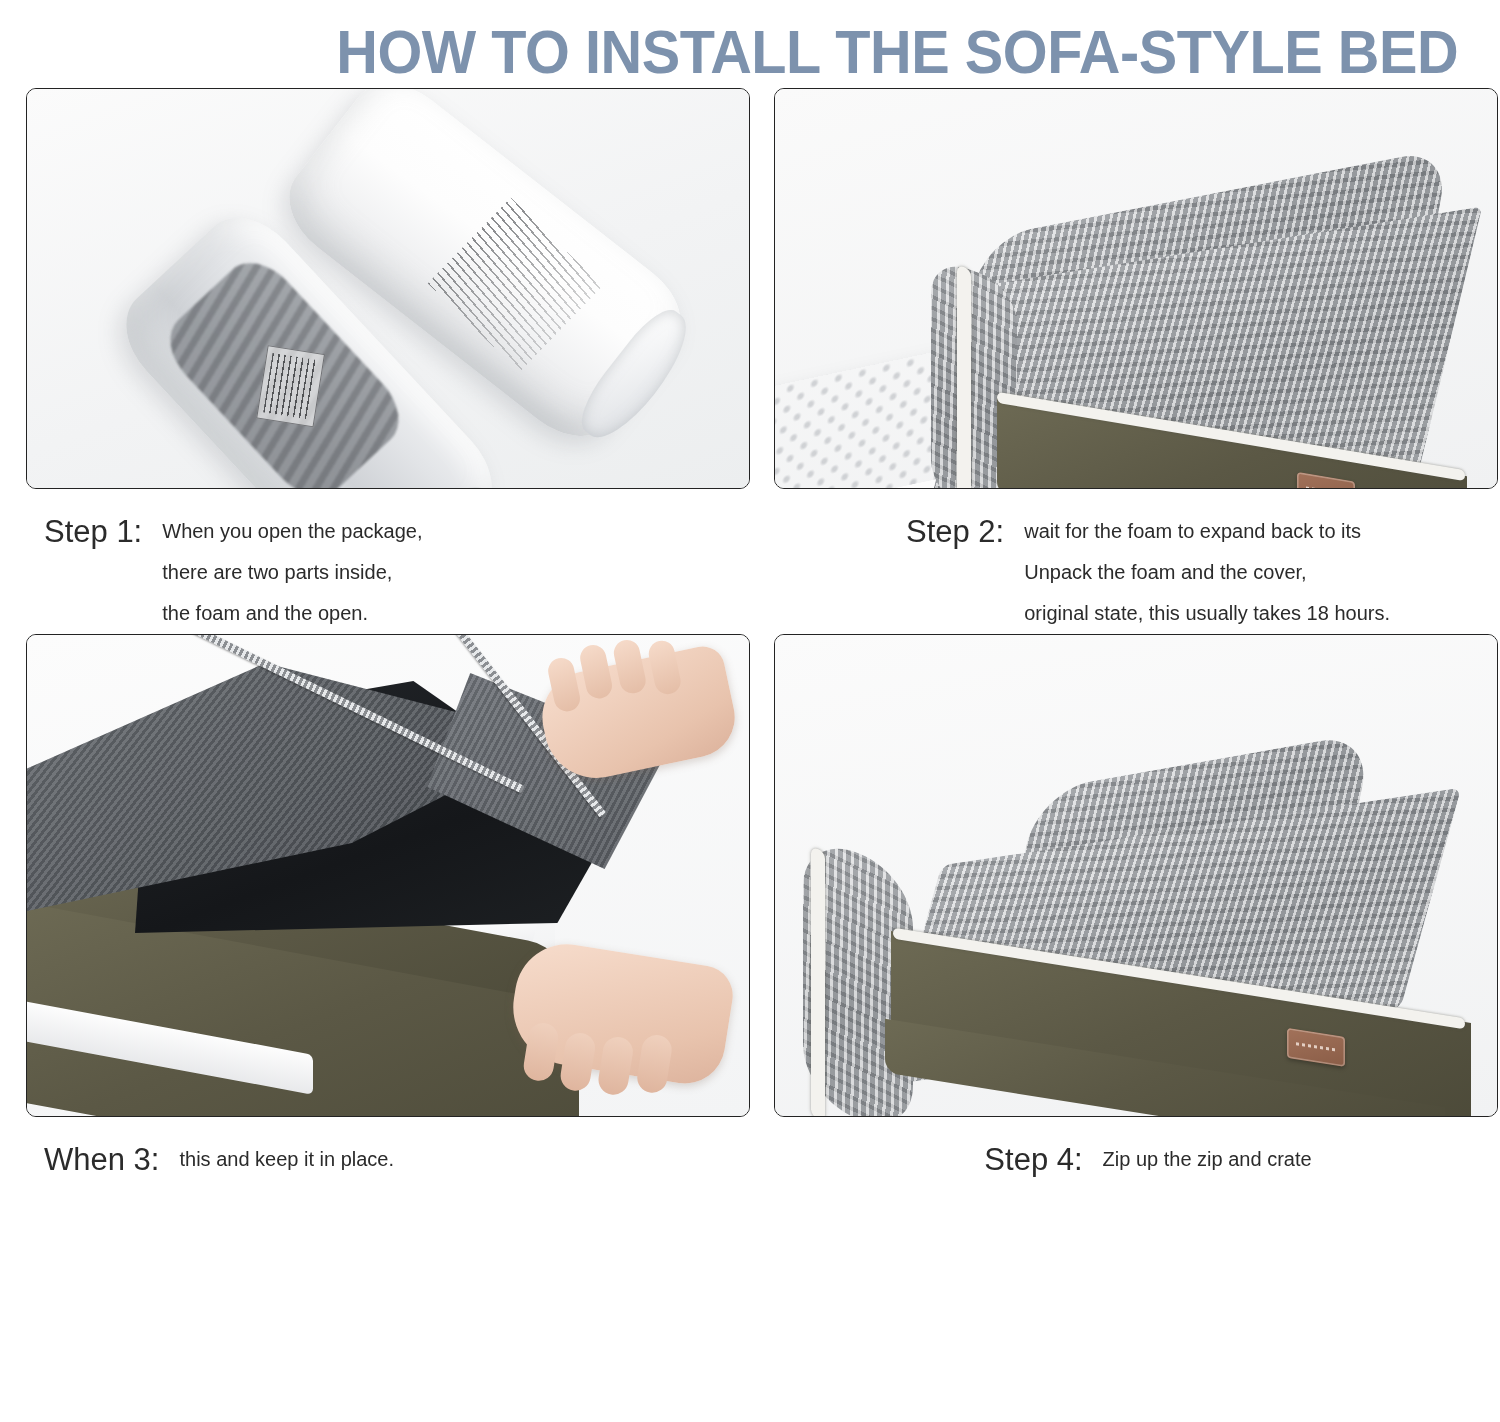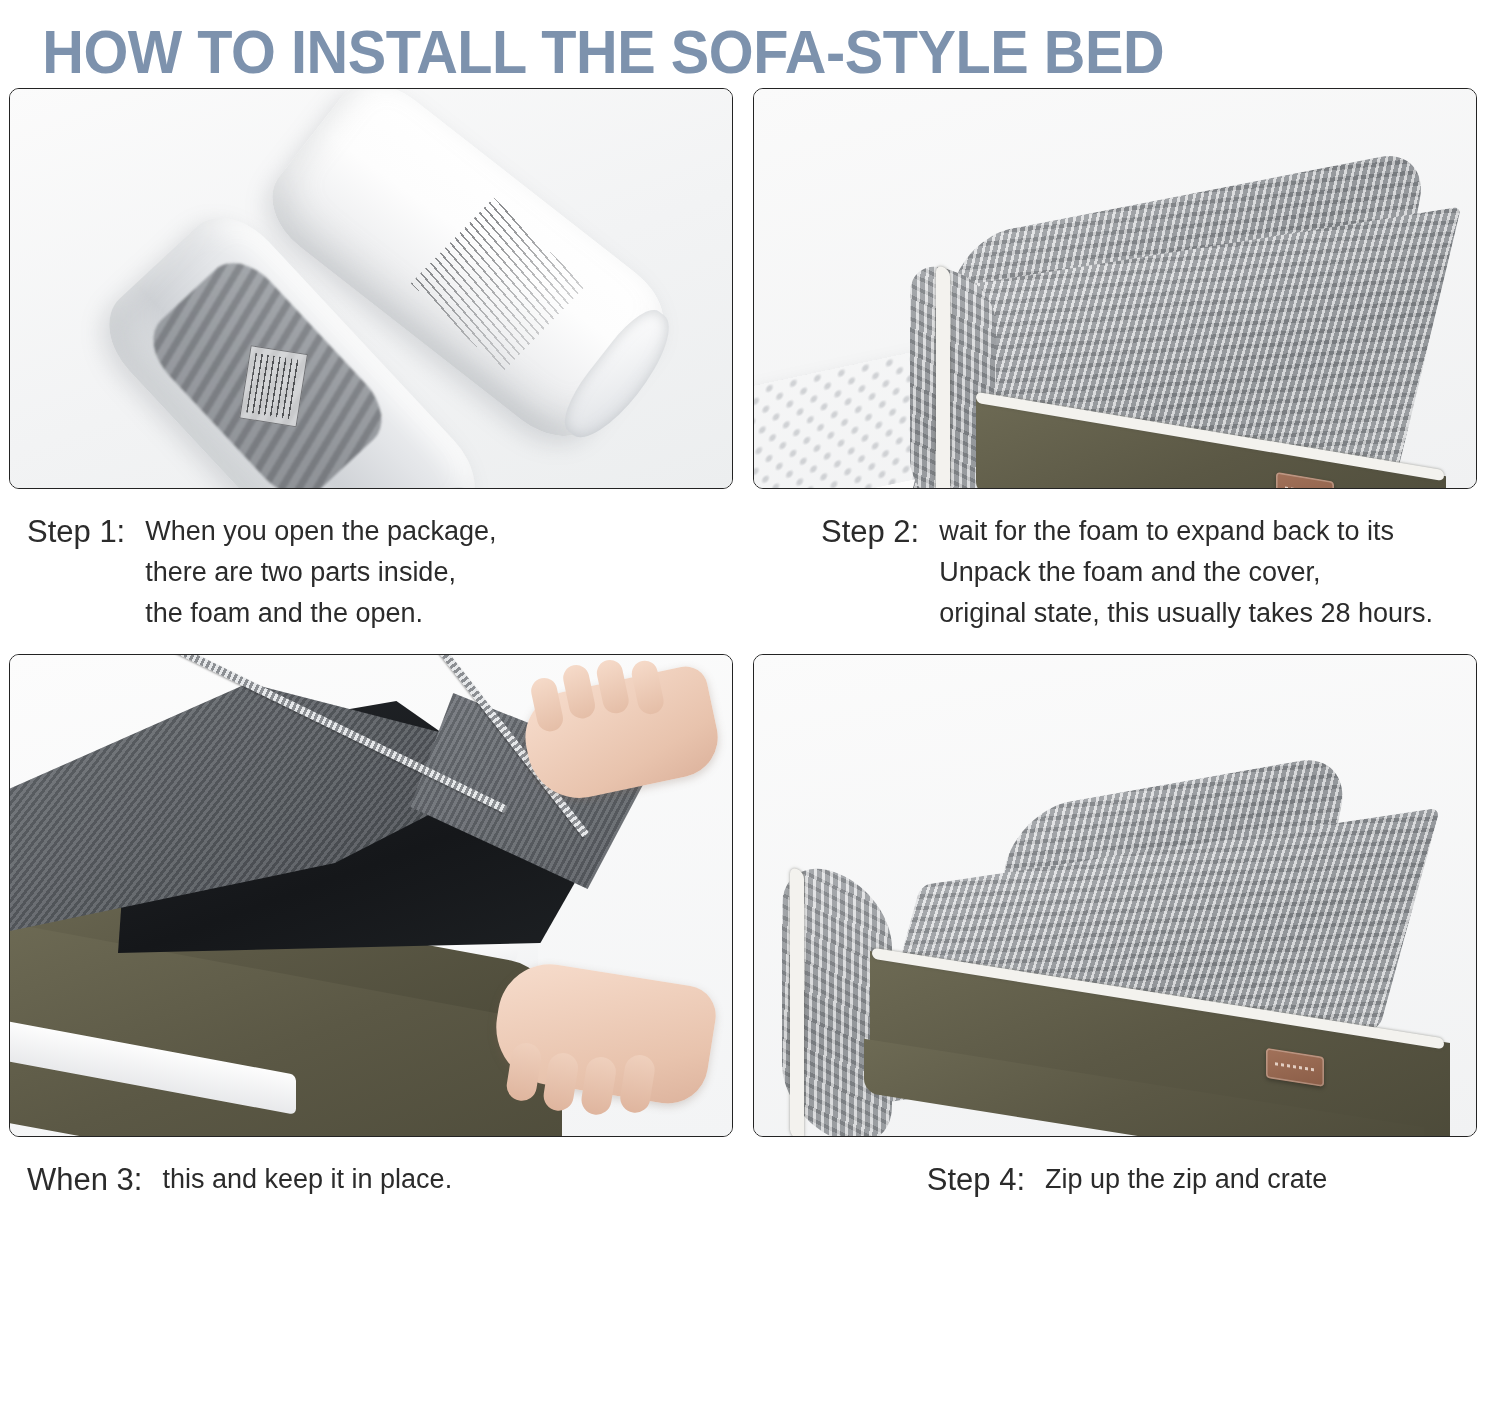--- a/index.html
+++ b/index.html
@@ -11,44 +11,43 @@
     font-family: "Liberation Sans", sans-serif;
     overflow: hidden;
     position: relative;
   }
 
   
   .title-bar {
     height: 88px;
     display: flex;
     align-items: center;
-    justify-content: flex-start;
+    justify-content: flex-end;
     padding-top: 16px;
   }
   .title-text {
     font-family: "Liberation Sans", sans-serif;
     font-weight: bold;
     font-size: 62px;
     letter-spacing: -0.5px;
     color: #7d92ad;
     transform: scaleX(0.93);
     white-space: nowrap;
     line-height: 1;
   }
 
   
   .grid {
     width: 1492px;
-    padding: 0 9px;
+    padding: 0 26px;
     display: grid;
     grid-template-columns: 724px 724px;
     grid-template-rows: 546px 546px;
     column-gap: 24px;
     row-gap: 0px;
-    gap: 20px;
   }
   .cell { display: flex; flex-direction: column; }
 
   .panel {
     position: relative;
     height: 519px;
     border: 1.6px solid #232323;
     border-radius: 10px;
     background: #f6f7f7;
     overflow: hidden;
@@ -61,21 +60,21 @@
     padding-left: 18px;
     color: #2b2b2b;
   }
   .caption .step-label {
     font-size: 31px;
     line-height: 41px;
     white-space: nowrap;
     padding-right: 20px;
   }
   .caption .step-body {
-    font-size: 27px;
+    font-size: 20px;
     line-height: 41px;
   }
   .caption .step-body div { white-space: nowrap; }
 
   .cell.right .caption { padding-left: 24px; justify-content: center; }
 
   
   .art { position: absolute; inset: 0; }
 
   
@@ -399,21 +398,21 @@
 
         </div>
       </div>
     </div>
 
     <div class="caption">
       <div class="step-label">Step 2:</div>
       <div class="step-body">
         <div>wait for the foam to expand back to its</div>
         <div>Unpack the foam and the cover,</div>
-        <div>original state, this usually takes 28 hours.</div>
+        <div>original state, this usually takes 18 hours.</div>
       </div>
     </div>
   </div>
 
   <div class="cell left">
     <div class="panel">
       <div class="art">
         <div class="p3-bg"></div>
 
         <div class="p3-base-top"></div>

